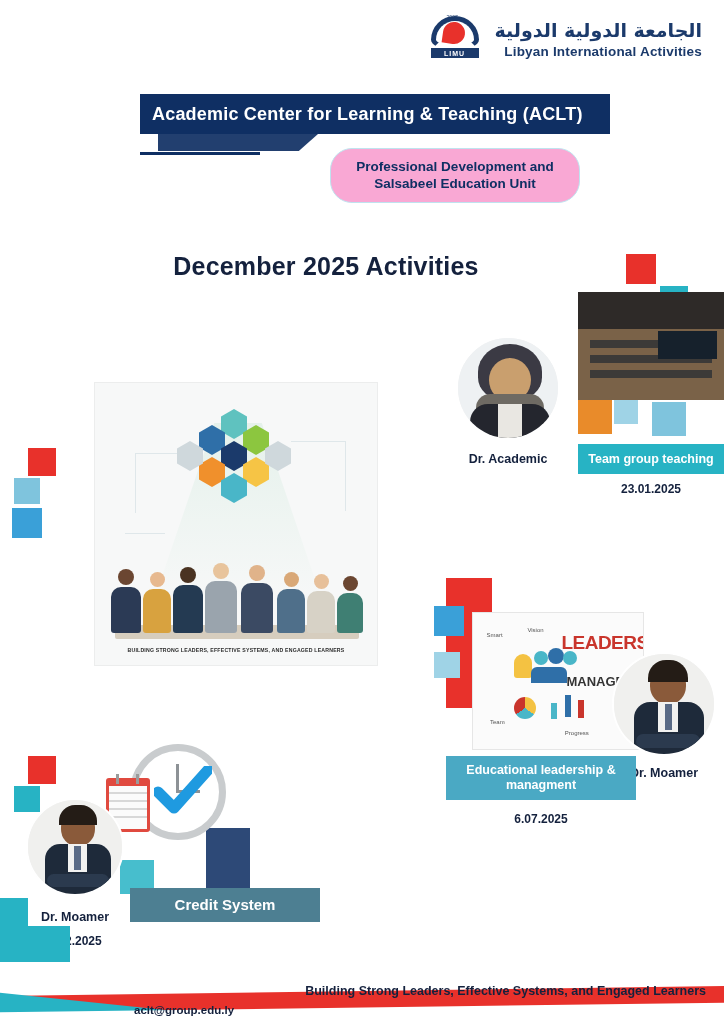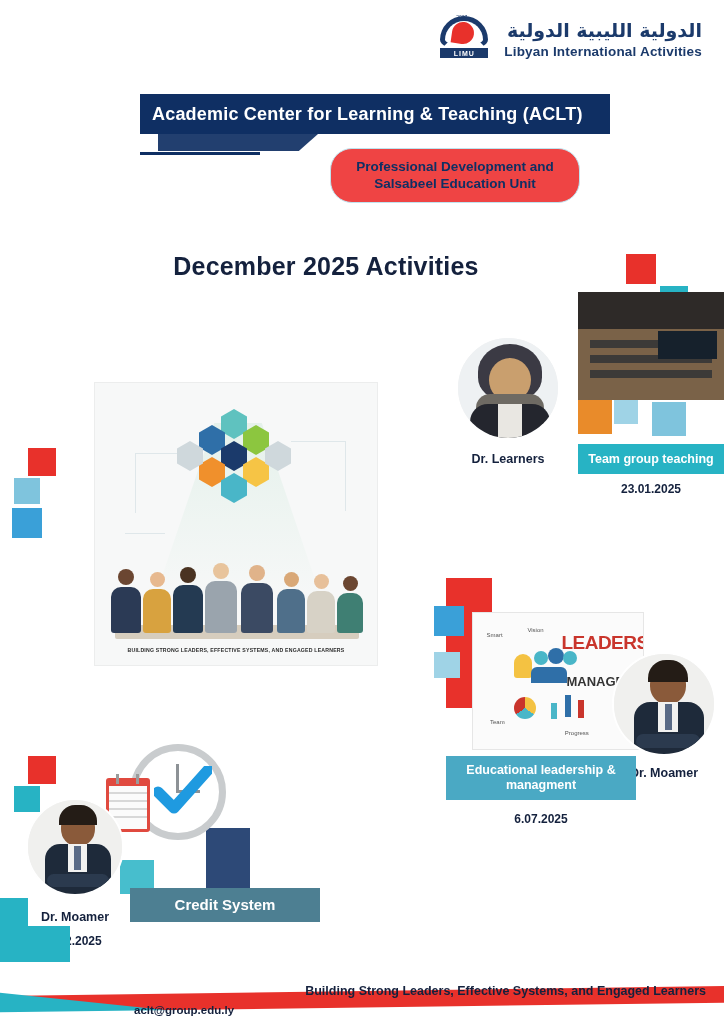--- a/index.html
+++ b/index.html
@@ -67,21 +67,21 @@
     background:#0f2f63;
     clip-path:polygon(0 0, 100% 0, 88% 100%, 0 100%);
     opacity:.92;
   }
   .aclt-rule {
     position:absolute; left:140px; top:152px; width:120px; height:3px;
     background:#0f2f63;
   }
   .pd-pill {
     position:absolute; left:330px; top:148px; width:250px; height:55px;
-    background:#ef4444; border:1px solid #bfe3ef; border-radius:22px;
+    background:#f9a8d4; border:1px solid #bfe3ef; border-radius:22px;
     display:flex; align-items:center; justify-content:center; text-align:center;
     padding:0 12px;
   }
   .pd-pill span {
     font-size:13.5px; font-weight:bold; color:#0f2f63; line-height:1.25;
   }
 
   .month-title {
     position:absolute; left:0; top:252px; width:708px; text-align:center;
     font-size:25px; font-weight:bold; color:#14213d; letter-spacing:.2px;
@@ -179,21 +179,21 @@
 
 <div class="logo-wrap">
   <div class="logo-mark">
     <div class="arc"></div>
     <div class="red"></div>
     <div class="bar"></div>
     <div class="limu">LIMU</div>
     <div class="yr">2007</div>
   </div>
   <div class="logo-text">
-    <div class="logo-ar">الدولية الليبية الدولية</div>
+    <div class="logo-ar">الجامعة الدولية الدولية</div>
     <div class="logo-en">Libyan International Activities</div>
   </div>
 </div>
 
 <div class="aclt-band">
   <span>Academic Center for Learning &amp; Teaching (ACLT)</span>
 </div>
 <div class="aclt-shadow"></div>
 <div class="aclt-rule"></div>
 
@@ -296,21 +296,21 @@
 
 <div class="photo-circle" style="left:456px; top:336px; width:104px; height:104px;">
   <div style="position:absolute;inset:0;background:#eef1f3;"></div>
   <div style="position:absolute;left:26px;top:12px;width:52px;height:52px;background:#c8a06a;border-radius:50% 50% 45% 45%;"></div>
   <div style="position:absolute;left:20px;top:6px;width:64px;height:56px;background:#3b3a44;border-radius:50% 50% 40% 40%;"></div>
   <div style="position:absolute;left:31px;top:20px;width:42px;height:44px;background:#c99f6e;border-radius:50%;"></div>
   <div style="position:absolute;left:18px;top:56px;width:68px;height:30px;background:#6e6a63;border-radius:14px 14px 0 0;"></div>
   <div style="position:absolute;left:12px;top:66px;width:80px;height:40px;background:#24262e;border-radius:18px 18px 0 0;"></div>
   <div style="position:absolute;left:40px;top:66px;width:24px;height:38px;background:#e9e7e2;"></div>
 </div>
-<div class="name-label" style="left:456px; top:452px; width:104px;">Dr. Learners</div>
+<div class="name-label" style="left:456px; top:452px; width:104px;">Dr. Academic</div>
 
 <div class="label-box" style="left:578px; top:444px; width:146px; height:30px; background:#27b3c4;">Team group teaching</div>
 <div class="date-label" style="left:578px; top:482px; width:146px;">23.01.2025</div>
 
 <div class="photo-rect" style="left:472px; top:612px; width:172px; height:138px; background:#fbfbfb; border:1px solid #e6e6e6;">
   <div style="position:absolute;left:52%;top:14%;font-size:19px;font-weight:bold;color:#c9352c;letter-spacing:-.5px;font-family:'Liberation Sans',sans-serif;">LEADERSHIP</div>
   <div style="position:absolute;left:55%;top:45%;font-size:13px;font-weight:bold;color:#333;">MANAGE</div>
   <div style="position:absolute;left:24%;top:30%;width:18px;height:24px;background:#f4c242;border-radius:9px 9px 3px 3px;"></div>
   <div style="position:absolute;left:36%;top:28%;width:14px;height:14px;background:#49b6c8;border-radius:50%;"></div>
   <div style="position:absolute;left:44%;top:26%;width:16px;height:16px;background:#2f6fa8;border-radius:50%;"></div>

